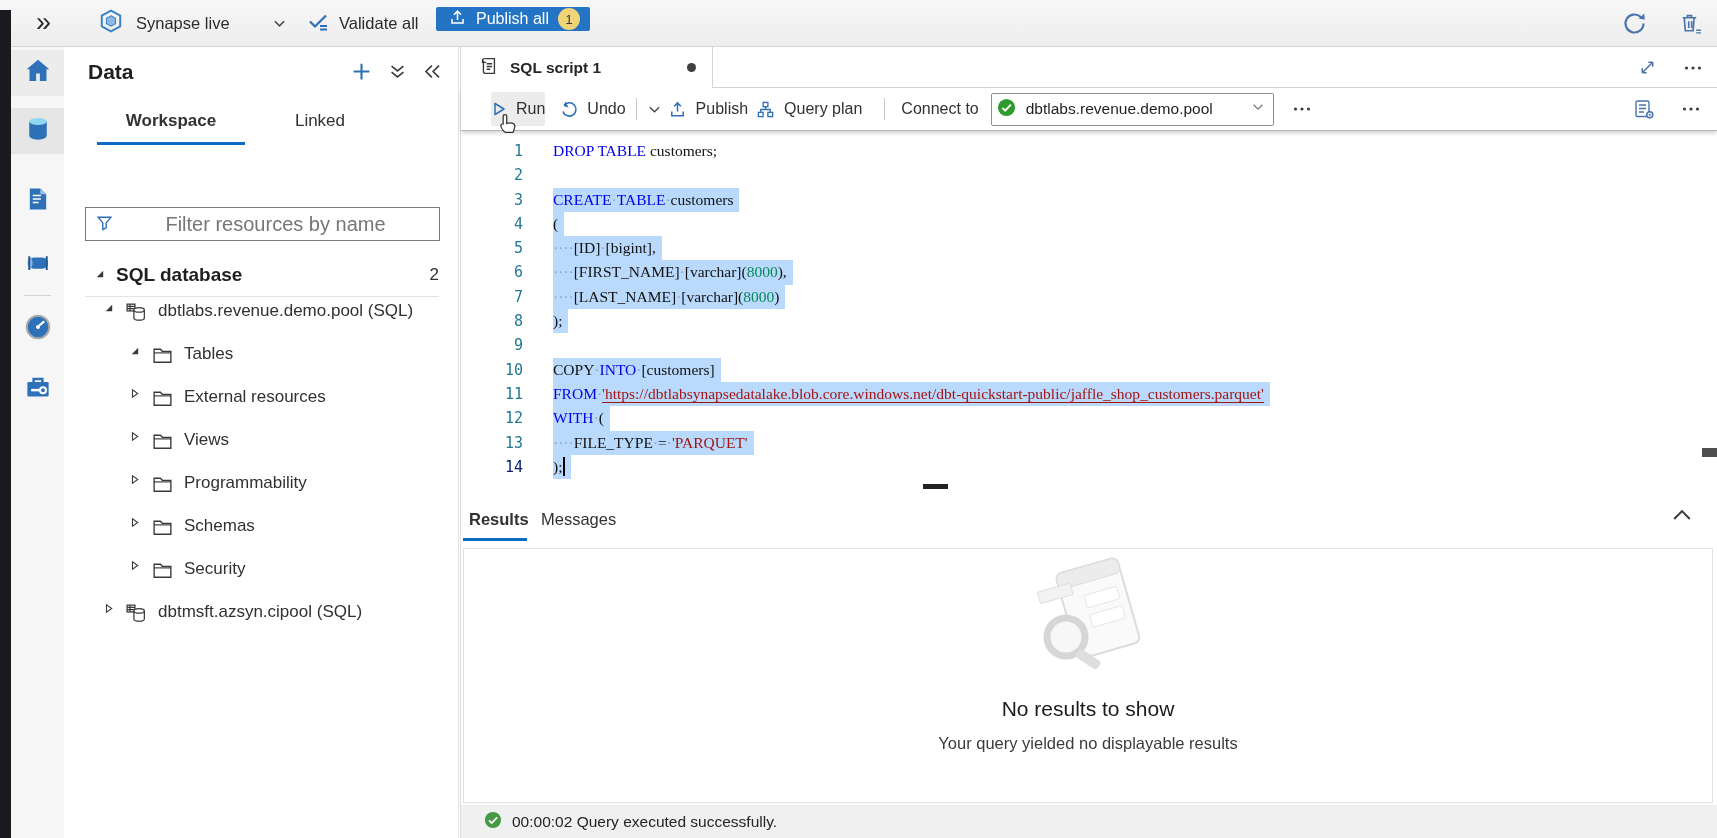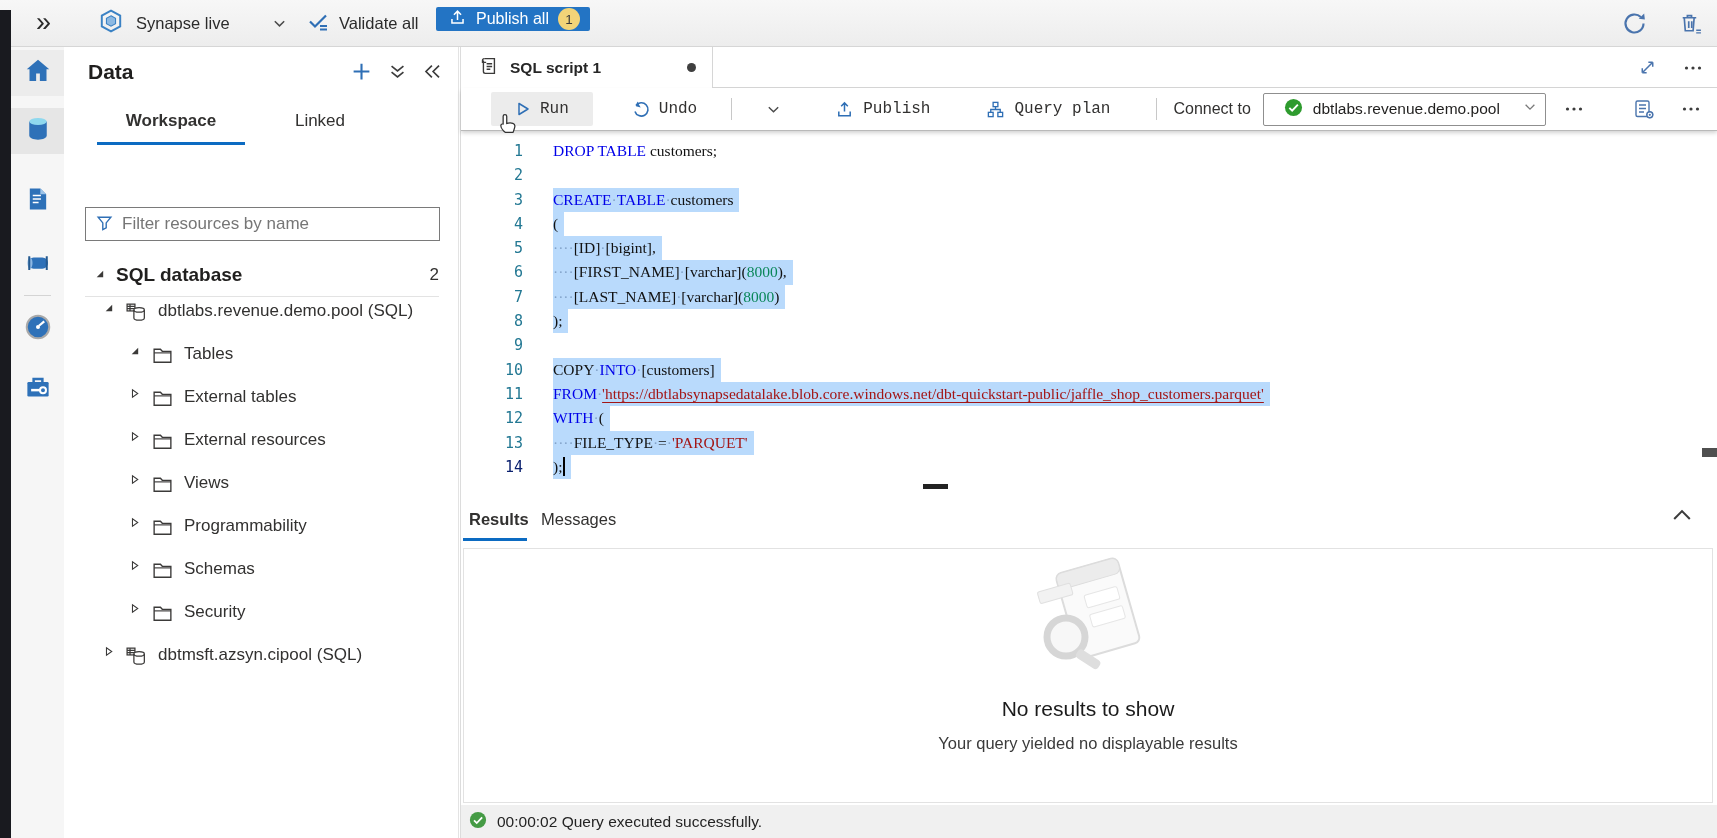--- a/index.html
+++ b/index.html
@@ -37,21 +37,21 @@
   .dp-header { position:relative; height:50px; }
   .dp-title { position:absolute; left:24px; top:13px; font-size:21px; font-weight:700; color:#201f1e; }
   .dp-head-icons { position:absolute; right:16px; top:14px; display:flex; gap:16px; align-items:center; }
   .dp-tabs { position:relative; height:48px; padding-left:33px; display:flex; }
   .dp-tab { height:48px; display:flex; align-items:center; justify-content:center; font-size:17px; color:#323130; cursor:pointer; position:relative; }
   .dp-tab.t1 { width:148px; font-weight:700; }
   .dp-tab.t2 { width:110px; margin-left:20px; }
   .dp-tab.active::after { content:""; position:absolute; left:0; right:0; bottom:0; height:3px; background:#0c6bc2; }
   .dp-filter { position:absolute; left:21px; top:160px; width:355px; height:34px; border:1px solid #7a7a7a; background:#fff;
                display:flex; align-items:center; gap:9px; padding:0 10px; }
-  .dp-filter input { border:none; outline:none; font-size:17px; width:100%; font-family:"Liberation Sans",sans-serif; color:#323130; }
+  .dp-filter input { border:none; outline:none; font-size:20px; width:100%; font-family:"Liberation Sans",sans-serif; color:#323130;text-align:center; }
   .dp-filter input::placeholder { color:#767676; }
   .tree-section { position:absolute; left:0; top:212px; width:100%; height:32px; display:flex; align-items:center; padding:0 19px 0 29px; cursor:pointer; }
   .tree-section .lbl { font-size:19px; font-weight:700; color:#201f1e; margin-left:10px; }
   .tree-section .count { margin-left:auto; font-size:17px; color:#323130; }
   .tree-divider { position:absolute; left:21px; right:19px; top:249px; height:1px; background:#e3e3e3; }
   .tree { position:absolute; left:0; top:254px; width:100%; }
   .tree-row { height:43px; display:flex; align-items:flex-start; cursor:pointer; }
   .tree-row .caret { width:16px; display:flex; justify-content:center; margin-right:9px; flex:0 0 16px; }
   .tree-row .t-icon { width:23px; display:flex; margin-right:10px; flex:0 0 23px; }
   .tree-row .t-label { font-size:17px; color:#323130; white-space:nowrap; }
@@ -63,26 +63,26 @@
 
   .tabrow { position:absolute; left:0; top:0; right:0; height:41px; background:#fff; border-bottom:1px solid #d6d6d6; }
   .doc-tab { position:absolute; left:0; top:0; width:252px; height:41px; background:#fff; border-right:1px solid #d6d6d6;
              display:flex; align-items:center; gap:11px; padding:0 16px; cursor:pointer; }
   .doc-tab .t-title { font-size:15.5px; font-weight:700; color:#262626; }
   .unsaved-dot { margin-left:auto; width:9px; height:9px; border-radius:50%; background:#3f3f3f; }
   .tabrow-right { position:absolute; right:14px; top:0; height:41px; display:flex; align-items:center; gap:26px; }
 
   .toolbar { position:absolute; left:0; top:41px; right:0; height:42px; background:#fff; display:flex; align-items:center;
              padding-left:30px; box-shadow:0 1px 0 #b9b9b9, 0 3px 4px rgba(0,0,0,.18); z-index:5; }
-  .tb-btn { display:flex; align-items:center; gap:9px; font-size:16px; color:#323130; background:none; border:none; cursor:pointer; height:34px; padding:0 24px;font-family:Liberation Mono, monospace; }
+  .tb-btn { display:flex; align-items:center; gap:9px; font-size:16px; color:#323130; background:none; border:none; cursor:pointer; height:34px; padding:0 0; }
   .tb-btn.run { background:#ececec; border-radius:2px; margin-right:14px; }
   .tb-sep { width:1px; height:22px; background:#c8c8c8; margin:0 10px; }
   .connect-label { font-size:16px; color:#323130; margin:0 12px 0 6px; }
   .pool-select { width:283px; height:33px; border:1px solid #8f8f8f; border-radius:2px; background:#fff; display:flex; align-items:center;
-                 gap:10px; padding:0 8px 0 20px; cursor:pointer; }
+                 gap:10px; padding:0 8px 0 5px; cursor:pointer; }
   .pool-select .pool-name { font-size:15.5px; color:#201f1e; white-space:nowrap; overflow:hidden; flex:1; }
   .toolbar-right { margin-left:auto; display:flex; align-items:center; gap:26px; padding-right:16px; }
 
   
   .editor { position:absolute; left:0; top:83px; right:0; height:360px; background:#fff; overflow:hidden; padding-top:9px;
             font-family:"DejaVu Sans Mono", monospace; font-size:15.5px; }
   .code-line { display:flex; height:24.3px; line-height:24.3px; align-items:center; }
   .ln { flex:0 0 62px; width:62px; text-align:right; color:#237893; font-size:15px; font-family:"DejaVu Sans Mono",monospace; }
   .ln.active { color:#0b216f; }
   .lc { margin-left:30px; white-space:pre; padding-right:6px;font-family:Liberation Serif, serif; }
@@ -106,21 +106,21 @@
   .r-underline { position:absolute; left:2px; top:48px; width:64px; height:3px; background:#0c6bc2; }
   .r-collapse { position:absolute; right:22px; top:12px; cursor:pointer; }
 
   .results-box { position:absolute; left:2px; top:501px; right:4px; height:255px; border:1px solid #e2e2e2; background:#fff;
                  display:flex; flex-direction:column; align-items:center; }
   .empty-illustration { margin-top:6px; }
   .empty-title { margin-top:6px; font-size:21px; font-weight:400; color:#1b1b1b; }
   .empty-subtitle { margin-top:13px; font-size:16.5px; color:#3b3b3b; }
 
   
-  .statusbar { position:absolute; left:0; right:0; top:758px; height:33px; background:#f0f0f0; display:flex; align-items:center; gap:10px; padding-left:8px; }
+  .statusbar { position:absolute; left:0; right:0; top:758px; height:33px; background:#f0f0f0; display:flex; align-items:center; gap:10px; padding-left:23px; }
   .status-text { font-size:15.5px; color:#242424; }
 
   .hand-cursor { position:absolute; left:36px; top:66px; z-index:50; pointer-events:none; }
 </style>
 </head>
 <body>
 
 <div class="screen">
 
   <div class="topbar">
@@ -287,34 +287,20 @@
               <path d="M12.5 4.5v8h-8z" fill="#3b3a39"></path>
             </svg>
           </span>
           <span class="t-icon">
             <svg width="23" height="23" viewBox="0 0 22 22">
               <path d="M3 17.5V5h6l1.8 2H19v10.5z" fill="#fff" stroke="#3b3a39" stroke-width="1.3"></path>
               <path d="M3 8.5h16" stroke="#3b3a39" stroke-width="1.1"></path>
             </svg>
           </span>
           <span class="t-label">Tables</span>
-        </div>
-        <div class="tree-row d2">
-          <span class="caret">
-            <svg width="13" height="13" viewBox="0 0 16 16">
-              <path d="M5.5 3.5v9L12 8z" fill="none" stroke="#3b3a39" stroke-width="1.3"></path>
-            </svg>
-          </span>
-          <span class="t-icon">
-            <svg width="23" height="23" viewBox="0 0 22 22">
-              <path d="M3 17.5V5h6l1.8 2H19v10.5z" fill="#fff" stroke="#3b3a39" stroke-width="1.3"></path>
-              <path d="M3 8.5h16" stroke="#3b3a39" stroke-width="1.1"></path>
-            </svg>
-          </span>
-          <span class="t-label">External tables</span>
         </div>
         <div class="tree-row d2">
           <span class="caret">
             <svg width="13" height="13" viewBox="0 0 16 16">
               <path d="M5.5 3.5v9L12 8z" fill="none" stroke="#3b3a39" stroke-width="1.3"></path>
             </svg>
           </span>
           <span class="t-icon">
             <svg width="23" height="23" viewBox="0 0 22 22">
               <path d="M3 17.5V5h6l1.8 2H19v10.5z" fill="#fff" stroke="#3b3a39" stroke-width="1.3"></path>

